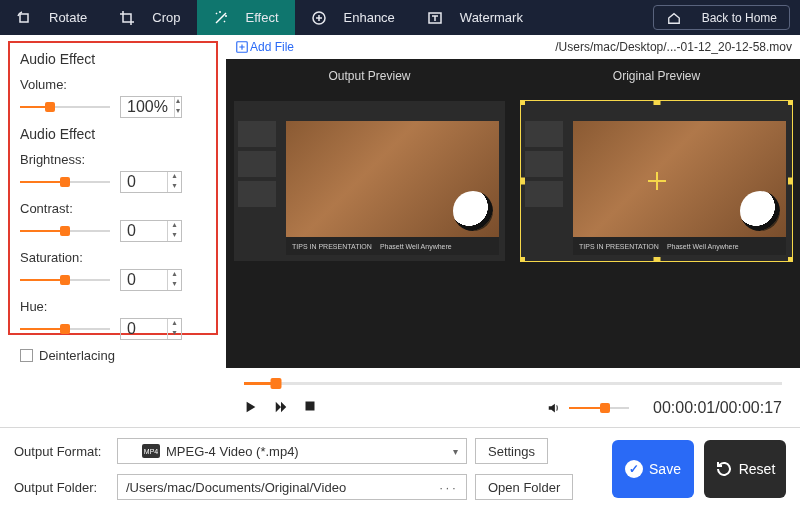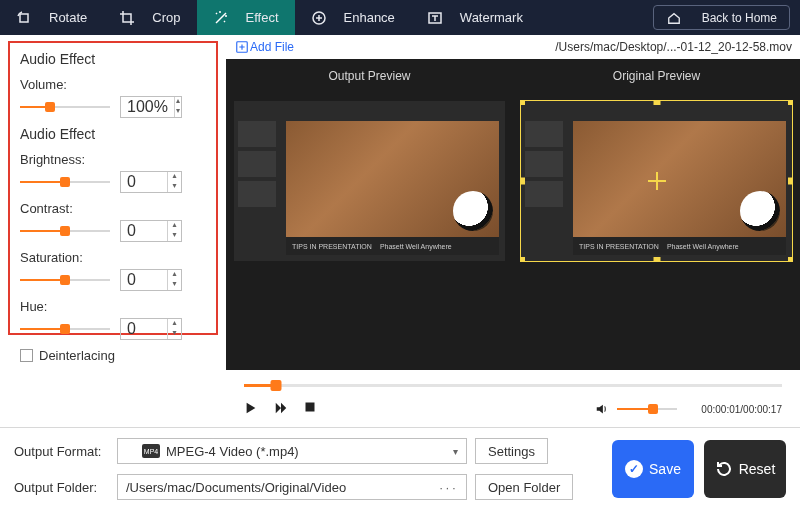--- a/index.html
+++ b/index.html
@@ -58,21 +58,21 @@
   .progress { position: relative; height: 3px; background: #e3e3e3; }
   .progress-fill { position: absolute; left:0; top:0; bottom:0; width: 6%; background:#ff7a1a; }
   .progress-thumb { position:absolute; top:-4px; width:11px; height:11px; background:#ff7a1a; border-radius:2px; left:6%; transform:translateX(-50%); }
 
   .controls { display:flex; align-items:center; padding: 8px 18px 10px; }
   .play-ctrl { display:flex; gap:14px; }
   .play-ctrl .ctrl { width:16px; height:16px; color:#222; cursor:pointer; }
   .controls .gap { flex:1; }
   .vol { display:flex; align-items:center; gap:8px; }
   .vol .slider { width:60px; }
-  .time { font-size:10px; color:#333; margin-left:24px; }
+  .time { font-size:16px; color:#333; margin-left:24px; }
 
   
   .bottom { border-top:1px solid #d8d8d8; padding: 10px 14px; display:flex; flex-direction:column; gap:10px; }
   .b-row { display:flex; align-items:center; gap:8px; }
   .b-label { width:95px; font-size:13px; color:#333; }
   .b-input { height:26px; border:1px solid #bfbfbf; display:flex; align-items:center; padding:0 8px; font-size:13px; background:#fff; }
   .fmt-input { width:350px;padding-left:24px; }
   .fmt-input .chev { margin-left:auto; color:#666; font-size:10px; }
   .folder-input { width:350px; }
   .folder-input .dots { margin-left:auto; color:#666; letter-spacing:2px; }

